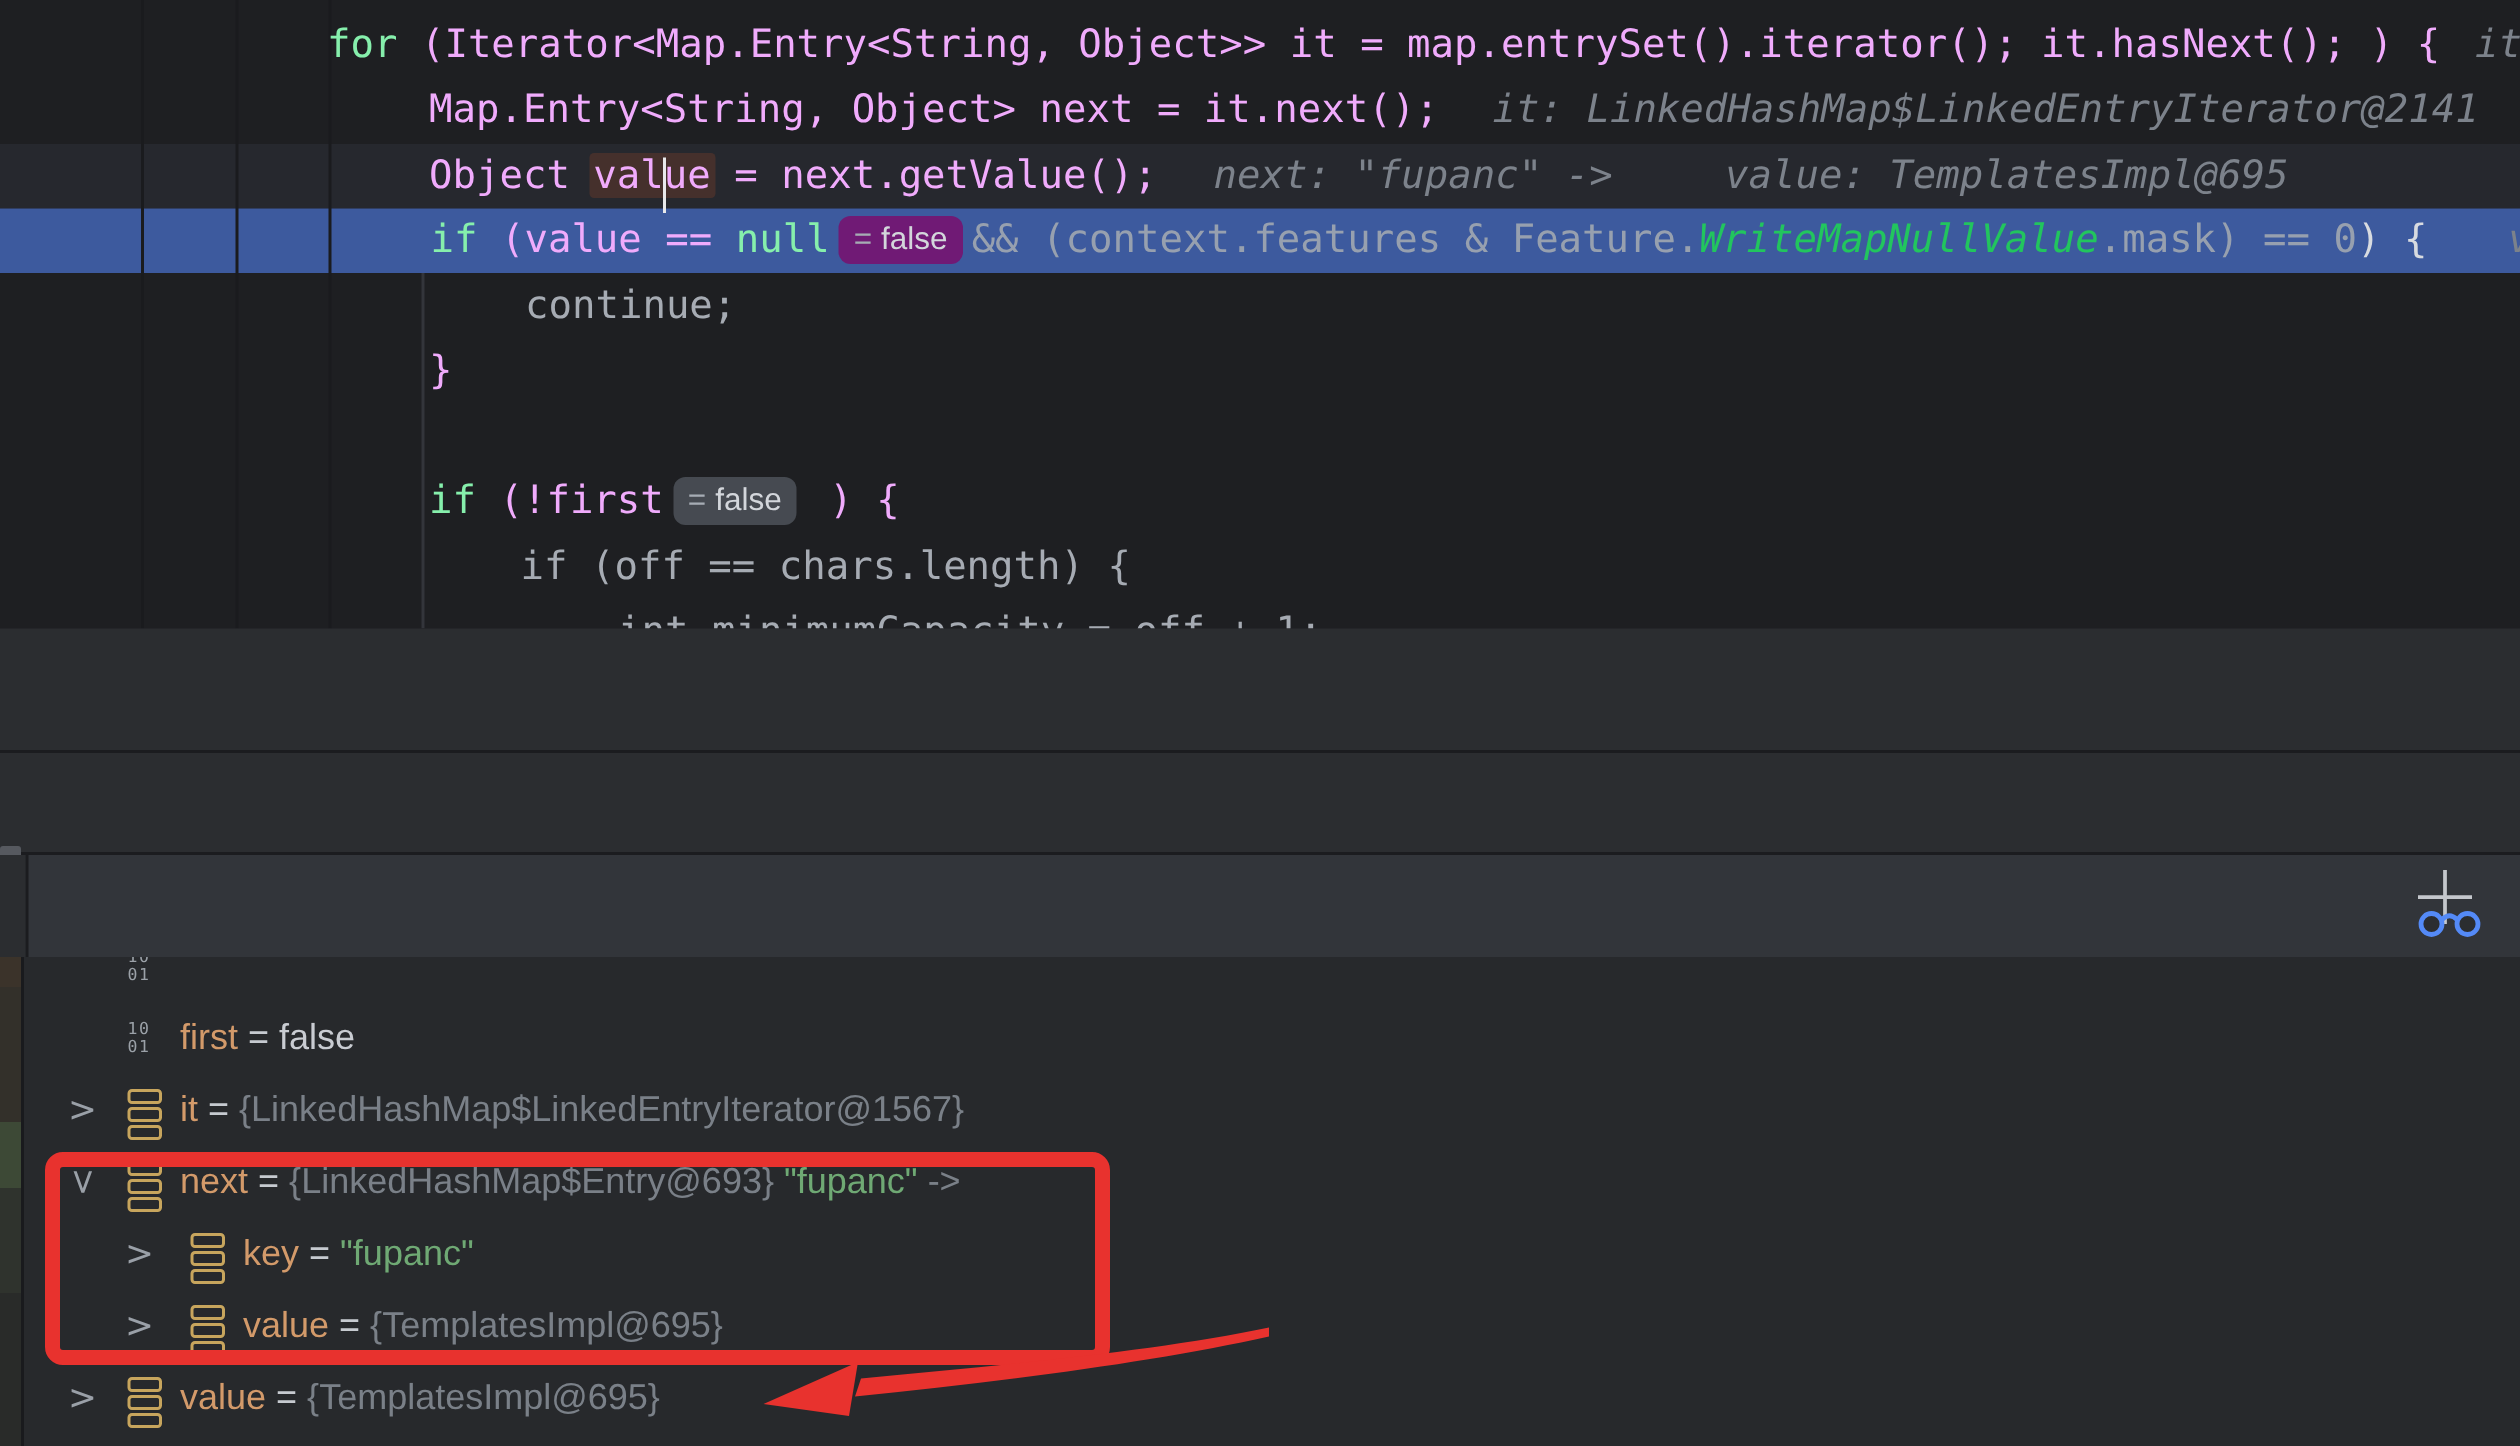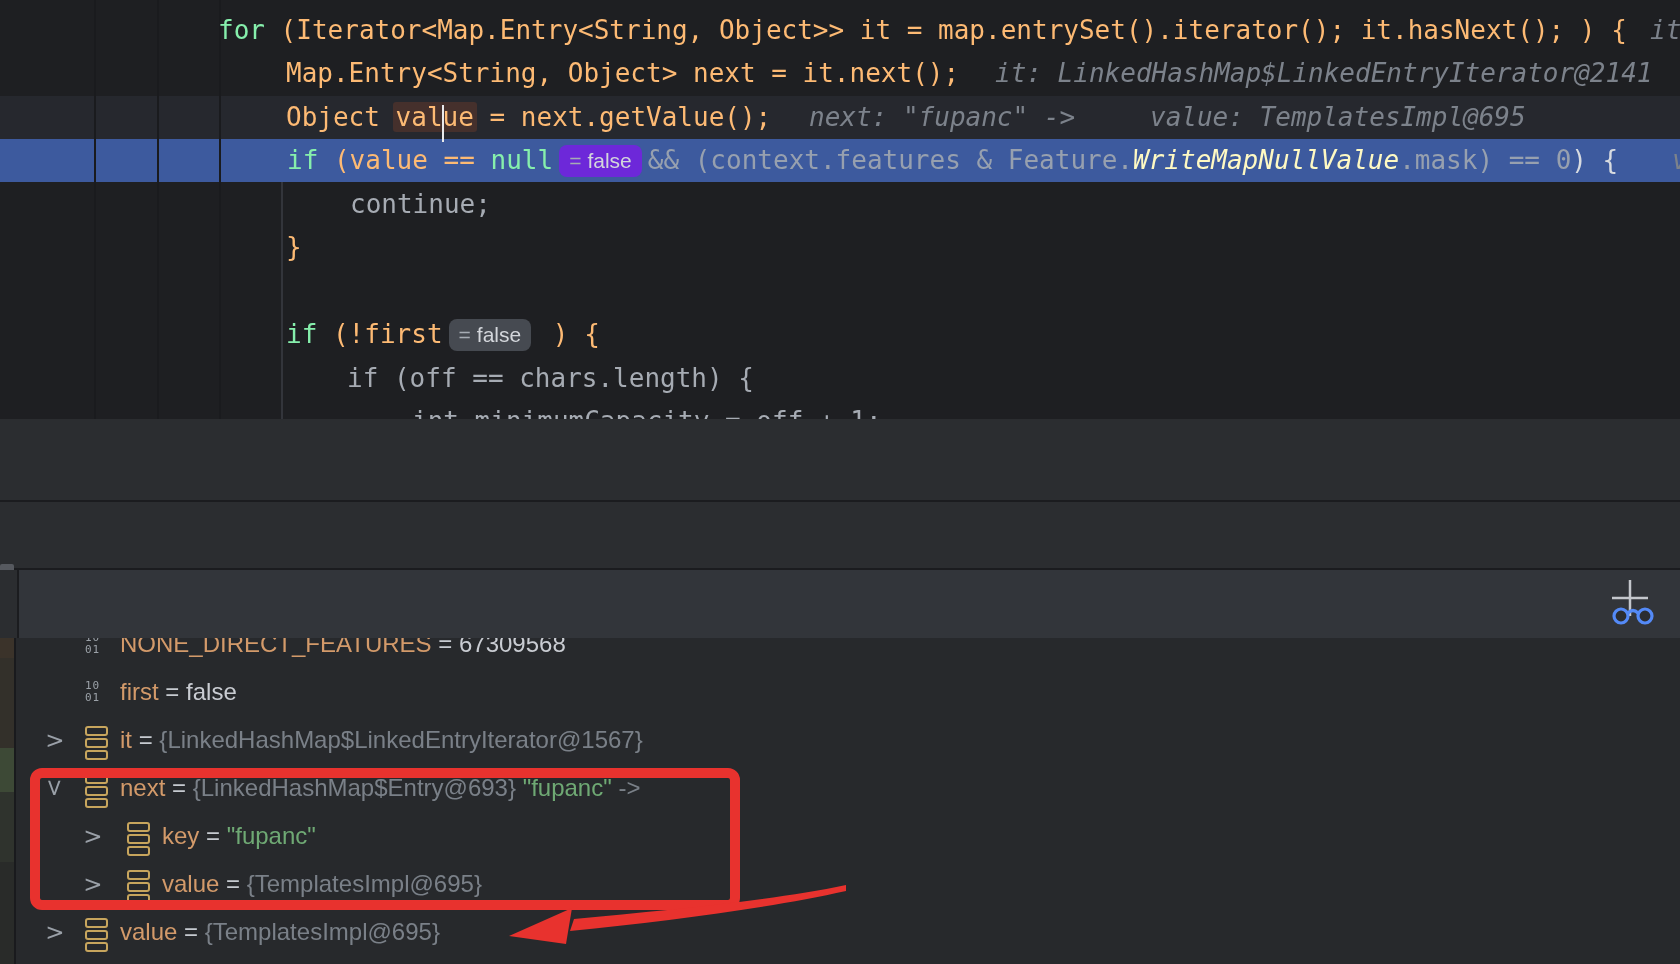--- a/index.html
+++ b/index.html
@@ -9,29 +9,29 @@
   #editor{position:absolute;left:0;top:0;width:1680px;height:419px;background:#1E1F22;overflow:hidden;}
   .hl{position:absolute;left:0;width:1680px;height:43px;}
   .hl-current{background:#26282E;}
   .hl-exec{background:#3D5A9E;}
   .gutterline{position:absolute;top:0;width:2px;height:419px;background:#1A1B1E;}
   .indentguide{position:absolute;width:2px;background:#33353B;}
   .codeline{position:absolute;left:0;width:1680px;height:43px;line-height:43px;white-space:pre;
             font-family:"DejaVu Sans Mono","Liberation Mono",monospace;font-size:26px;}
   .codemain{position:absolute;top:0;white-space:pre;}
   .seg-kw{color:#86efac;}
-  .seg-code{color:#fdba74;}
+  .seg-code{color:#f0abfc;}
   .seg-mid{color:#A6ABB3;}
   .seg-cond{color:#97A0AF;}
-  .seg-condi{color:#fef9c3;font-style:italic;}
+  .seg-condi{color:#22c55e;font-style:italic;}
   .seg-bright{color:#D8DBE0;}
   .hint{position:absolute;top:0;color:#7C828B;font-style:italic;white-space:pre;}
   .badge{display:inline-block;vertical-align:middle;margin:0 6px;padding:0 10px;height:32px;line-height:32px;
          border-radius:8px;font-family:"Liberation Sans",sans-serif;font-size:21px;}
-  .badge-blue{background:#6d28d9;}
+  .badge-blue{background:#701a75;}
   .badge-dark{background:#464A51;}
   .badge .b-eq{color:#A6ACB4;margin-right:6px;}
   .badge .b-val{color:#D3D6DB;}
   .selbox{position:relative;background:#45302C;border-radius:3px;padding:0 3px;margin:0 -3px;}
   .caret{position:absolute;left:49px;top:3px;width:2px;height:37px;background:#E8E9EB;}
   
   #toppanel{position:absolute;left:0;top:419px;width:1680px;height:81px;background:#2B2D30;}
   .divider{position:absolute;left:0;width:1680px;height:2px;background:#1B1C1F;}
   #tabstrip{position:absolute;left:0;top:502px;width:1680px;height:66px;background:#2B2D30;}
   #inputrow{position:absolute;left:0;top:570px;width:1680px;height:68px;background:#32353A;}
@@ -124,21 +124,20 @@
         <div class="sliver" style="top: 154px; height: 70px; background: rgb(47, 51, 45);"></div>
         <div class="sliver" style="top: 224px; height: 102px; background: rgb(41, 43, 41);"></div>
       </div>
     <div class="vline"></div>
     <div id="trows">
         <div class="trow" style="top: -18px;">
           <div class="ticon" style="left: 83px;">
             <div class="bits" style="white-space: pre;">10
 01</div>
           </div>
-          <div class="ttext" style="left: 120px;"><span class="s-name">NONE_DIRECT_FEATURES</span><span class="s-eq"> = </span><span class="s-plain">67309568</span></div>
         </div>
         <div class="trow" style="top: 30px;">
           <div class="ticon" style="left: 83px;">
             <div class="bits" style="white-space: pre;">10
 01</div>
           </div>
           <div class="ttext" style="left: 120px;"><span class="s-name">first</span><span class="s-eq"> = </span><span class="s-plain">false</span></div>
         </div>
         <div class="trow" style="top: 78px;">
           <div class="chev" style="left: 42px;">&gt;</div>

